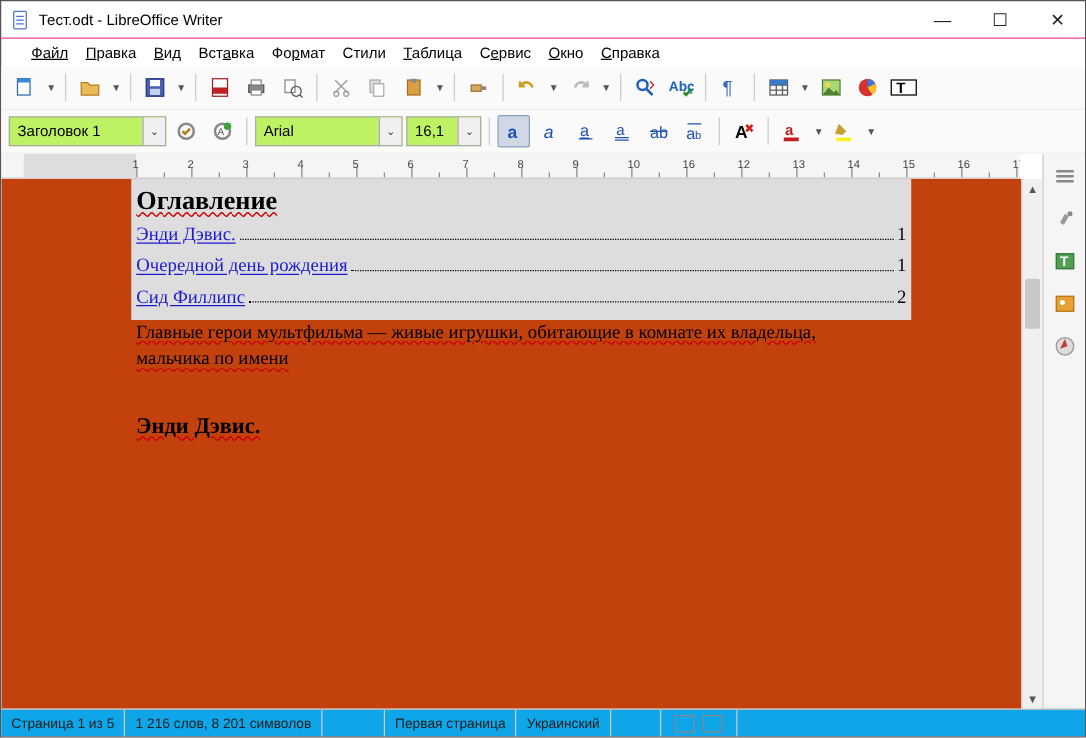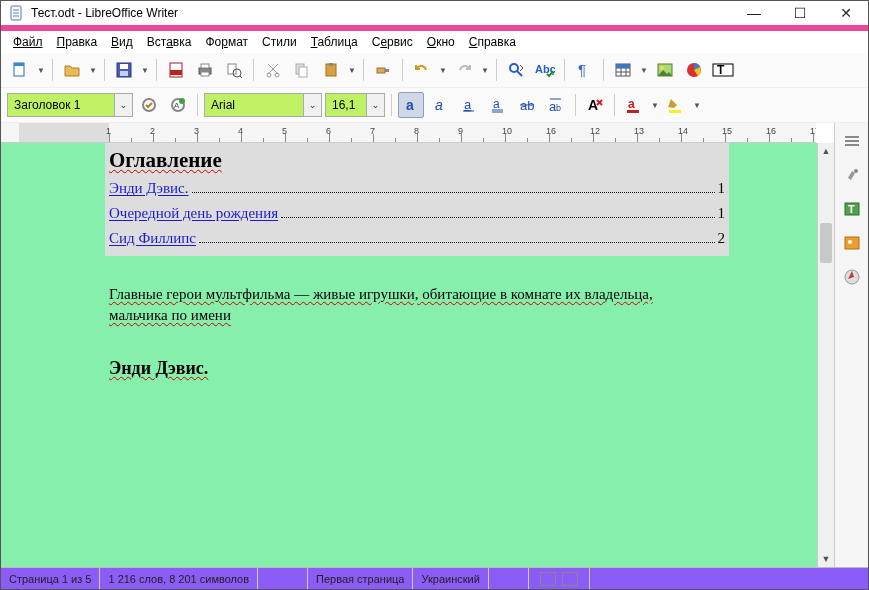--- a/index.html
+++ b/index.html
@@ -1,27 +1,27 @@
 <!DOCTYPE html>
 <html><head>
 <meta charset="utf-8">
 <style>
 * { box-sizing: border-box; margin: 0; padding: 0; }
 body { font-family: "Segoe UI", Tahoma, sans-serif; font-size: 12px; background: #fff; overflow: hidden; }
 .app { width: 869px; height: 590px; border: 1px solid #555; display: flex; flex-direction: column; background: #fff; }
 
 
-.titlebar { height: 30px; display: flex; align-items: center; padding: 0 8px; border-bottom: 6px solid #ec4899; }
+.titlebar { height: 30px; display: flex; align-items: center; padding: 0 8px; border-bottom: 1px solid #ec4899; }
 .titlebar .doc-icon { width: 16px; height: 16px; margin-right: 6px; }
 .titlebar .title { flex: 1; font-size: 12px; color: #000; }
 .titlebar .winctl { display: flex; gap: 18px; align-items: center; }
 .titlebar .winctl span { width: 28px; text-align: center; font-size: 14px; color: #222; cursor: default; }
 
 
-.menubar { height: 22px; display: flex; align-items: center; padding: 0 6px; gap: 2px; }
+.menubar { height: 22px; display: flex; align-items: center; padding: 0 18px; gap: 2px; }
 .menubar .menuitem { padding: 2px 6px; font-size: 12px; color: #000; }
 .menubar .menuitem u { text-decoration: underline; }
 
 
 .toolbar { display: flex; align-items: center; padding: 4px 6px; gap: 3px; border-bottom: 1px solid #eee; background: #fafafa; }
 .tb-btn { width: 26px; height: 26px; display: inline-flex; align-items: center; justify-content: center; border-radius: 2px; }
 .tb-btn.active { background: #d0d8e8; border: 1px solid #8aa0c0; }
 .tb-drop { width: 10px; display: inline-flex; align-items: center; justify-content: center; color: #555; font-size: 8px; }
 .sep { width: 1px; height: 22px; background: #ccc; margin: 0 3px; }
 .combo { height: 24px; display: inline-flex; align-items: center; border: 1px solid #aaa; background: #bef264; }
@@ -38,42 +38,42 @@
 .ruler .ticks { position: absolute; left: 108px; top: 0; height: 100%; display: flex; font-size: 9px; color: #444; }
 .ruler .tick { width: 44px; position: relative; }
 .ruler .tick span { position: absolute; top: 3px; left: -3px; }
 .ruler .tick::before, .ruler .tick::after { content:""; position:absolute; bottom:0; width:1px; background:#888; }
 .ruler .tick::before { height:8px; left:0; }
 .ruler .tick::after { height:4px; left:22px; }
 .ruler .shade { position: absolute; left: 18px; width: 90px; top: 0; height: 100%; background: #ddd; }
 
 
 .main { flex: 1; display: flex; overflow: hidden; }
-.doc-scroll { flex: 1; background: #86efac; overflow: hidden; position: relative; }
+.doc-scroll { flex: 1; background: #c2410c; overflow: hidden; position: relative; }
 .page { position: absolute; left: 16px; top: 0; right: 2px; padding: 0 90px 0 92px; font-family: "Times New Roman", serif; font-size: 15px; color: #000; line-height: 1.45; }
 .toc-block { background: #ddd; padding: 0 4px 6px 4px; margin: 0 -4px; }
 .toc-title { font-weight: bold; font-size: 21px; padding-top: 2px; }
 .spell { text-decoration: underline wavy #c00 1px; text-underline-offset: 2px; }
 .toc-row { display: flex; align-items: baseline; font-size: 15px; margin-top: 3px; }
 .toc-link { color: #1a1ad0; text-decoration: underline; }
 .toc-dots { flex: 1; border-bottom: 1px dotted #000; margin: 0 3px 4px 3px; }
 .toc-page { color: #000; }
-.para { margin-top: 28px; }
+.para { }
 .h2 { font-weight: bold; font-size: 18px; margin-top: 28px; }
 .vscroll { width: 17px; background: #f0f0f0; border-left: 1px solid #ccc; position: relative; }
 .vscroll .thumb { position: absolute; top: 80px; left: 2px; right: 2px; height: 40px; background: #c8c8c8; border-radius: 2px; }
 .vscroll .arrow { position: absolute; left: 0; right: 0; height: 16px; text-align: center; font-size: 9px; color: #555; line-height: 16px; }
 .vscroll .arrow.up { top: 0; } .vscroll .arrow.down { bottom: 0; }
 
 
 .sidebar { width: 34px; background: #f5f5f5; border-left: 1px solid #ccc; display: flex; flex-direction: column; align-items: center; padding-top: 6px; gap: 10px; }
 .sidebar .sb-btn { width: 24px; height: 24px; display: flex; align-items: center; justify-content: center; }
 
 
-.statusbar { height: 22px; border-top: 1px solid #bbb; background: #8b5cf6; display: flex; align-items: flex-start; font-size: 11px; color: #222; }
+.statusbar { height: 22px; border-top: 1px solid #bbb; background: #0ea5e9; display: flex; align-items: flex-start; font-size: 11px; color: #222; }
 .statusbar .cell { padding: 0 8px; border-right: 1px solid #ccc; height: 100%; display: flex; align-items: center; white-space: nowrap; }
 .statusbar .flex { flex: 1; }
 .statusbar .cell.last { border-right: none; overflow: hidden; }
 .statusbar .sicon { width: 16px; height: 14px; border: 1px solid #888; margin: 0 3px; }
 </style>
 </head>
 <body>
 
 <div class="app">
 

